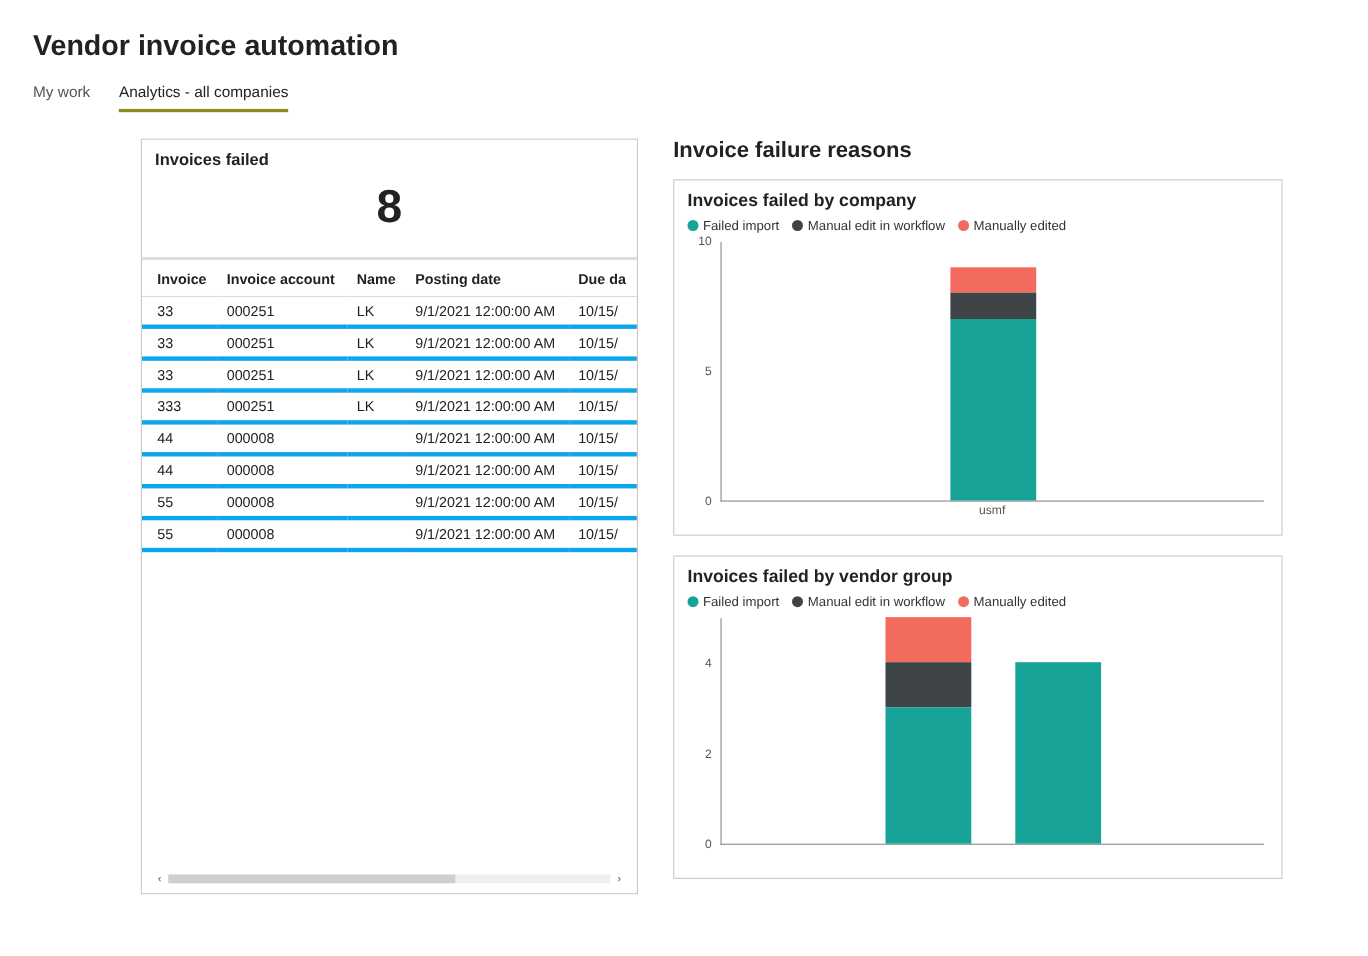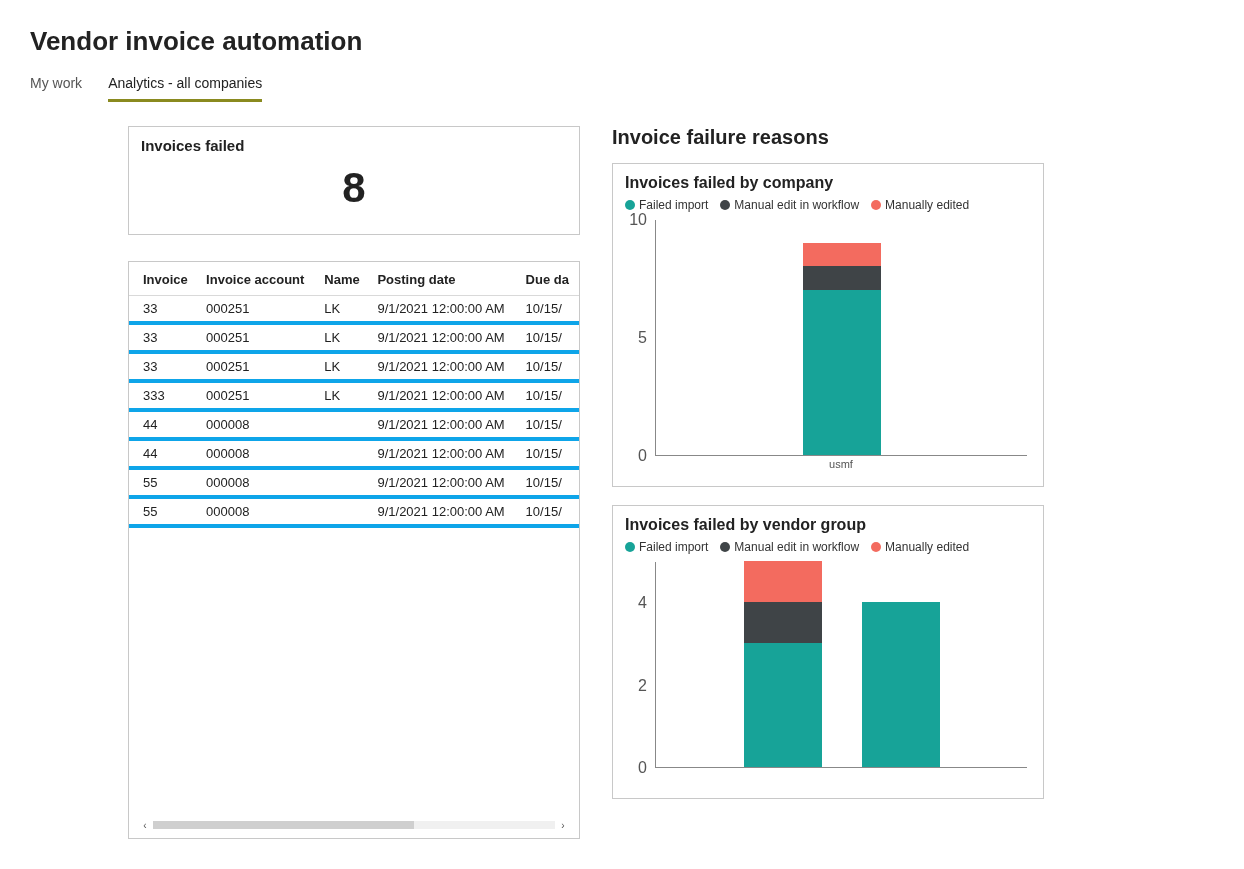--- a/index.html
+++ b/index.html
@@ -29,27 +29,27 @@
   .tab.active {
     color: #222;
     border-bottom: 3px solid #8a8a1f;
   }
   .content {
     display: flex;
     gap: 32px;
     padding-left: 98px;
   }
   .left-col { width: 452px; }
-  .right-col { width: 432px; }
+  .right-col { width: 554px; }
 
   .card {
     border: 1px solid #c8c8c8;
     background: #fff;
   }
-  .kpi-card { margin-bottom: 26px; }
+  .kpi-card { }
   .kpi-title {
     font-size: 15px;
     font-weight: 700;
     padding: 10px 12px 4px 12px;
   }
   .kpi-value {
     font-size: 42px;
     font-weight: 700;
     text-align: center;
     padding: 6px 0 22px 0;
@@ -139,21 +139,21 @@
     position: relative;
   }
   .y-axis {
     position: absolute;
     left: 0; top: 0; bottom: 20px;
     width: 26px;
   }
   .y-tick {
     position: absolute;
     right: 4px;
-    font-size: 16px;
+    font-size: 11px;
     color: #555;
     transform: translateY(50%);
   }
   .plot {
     position: absolute;
     left: 30px; right: 4px; top: 4px; bottom: 20px;
     border-left: 1px solid #888;
     border-bottom: 1px solid #888;
     display: flex;
     align-items: flex-end;

